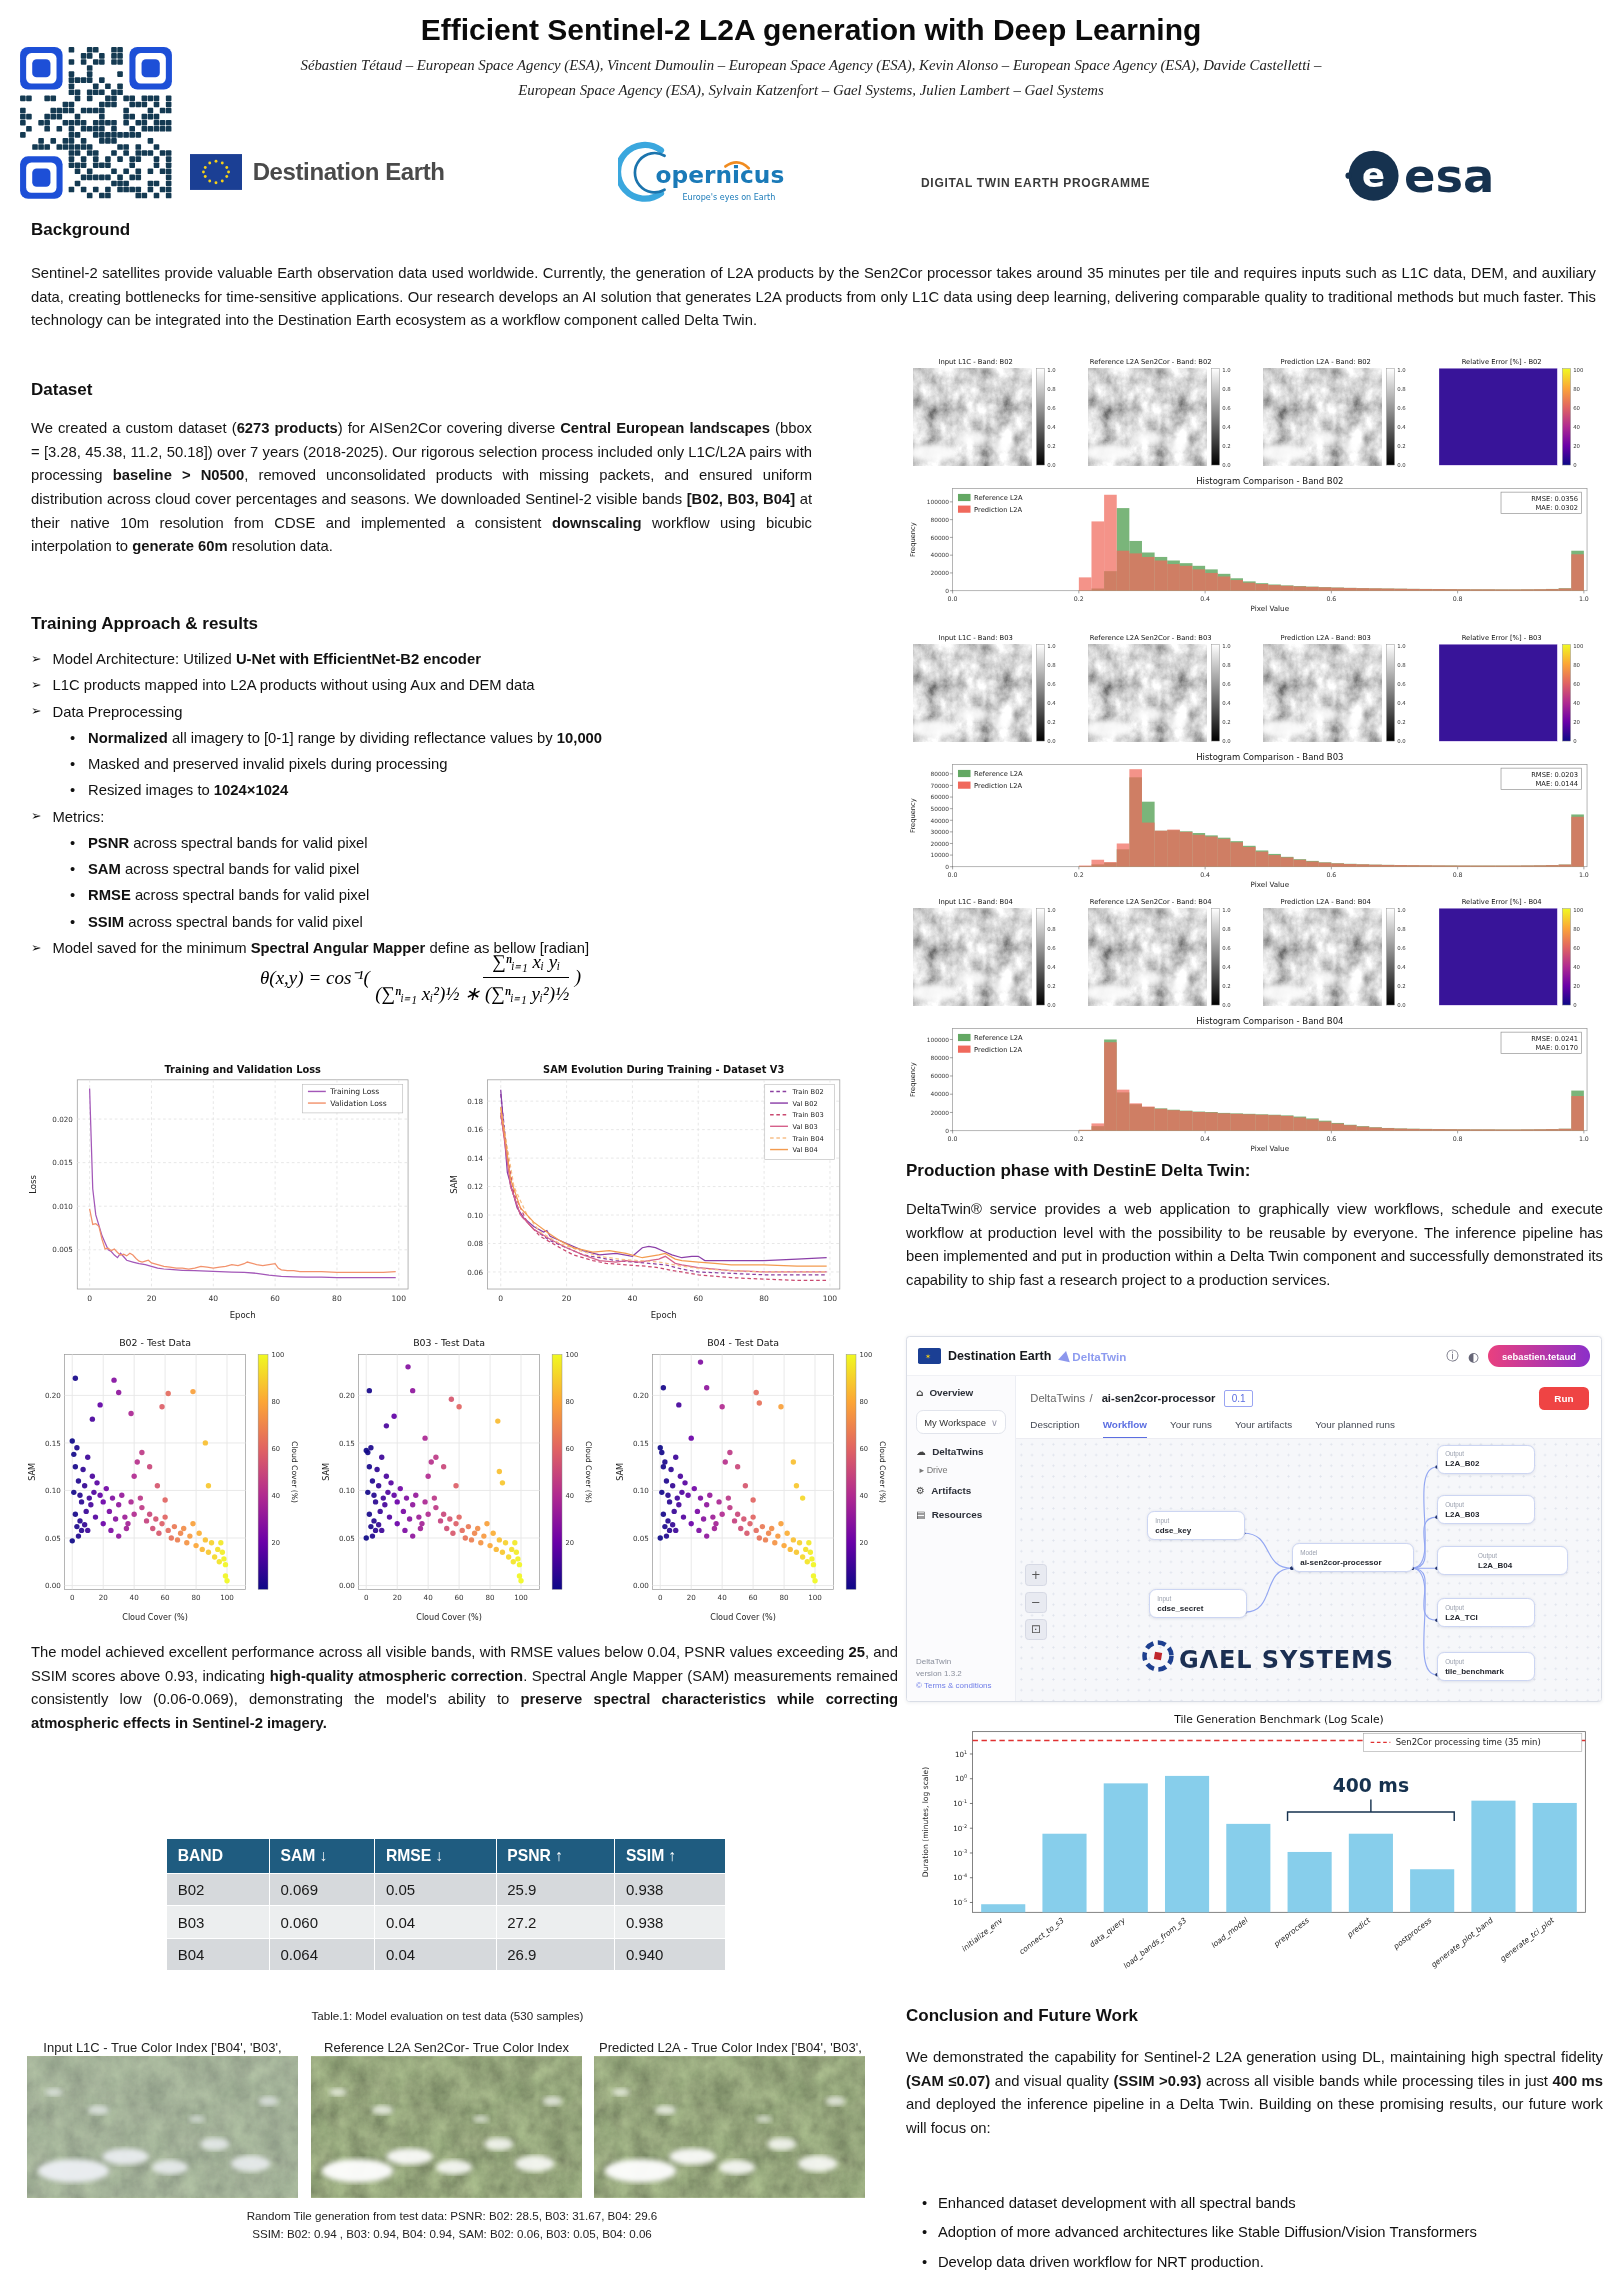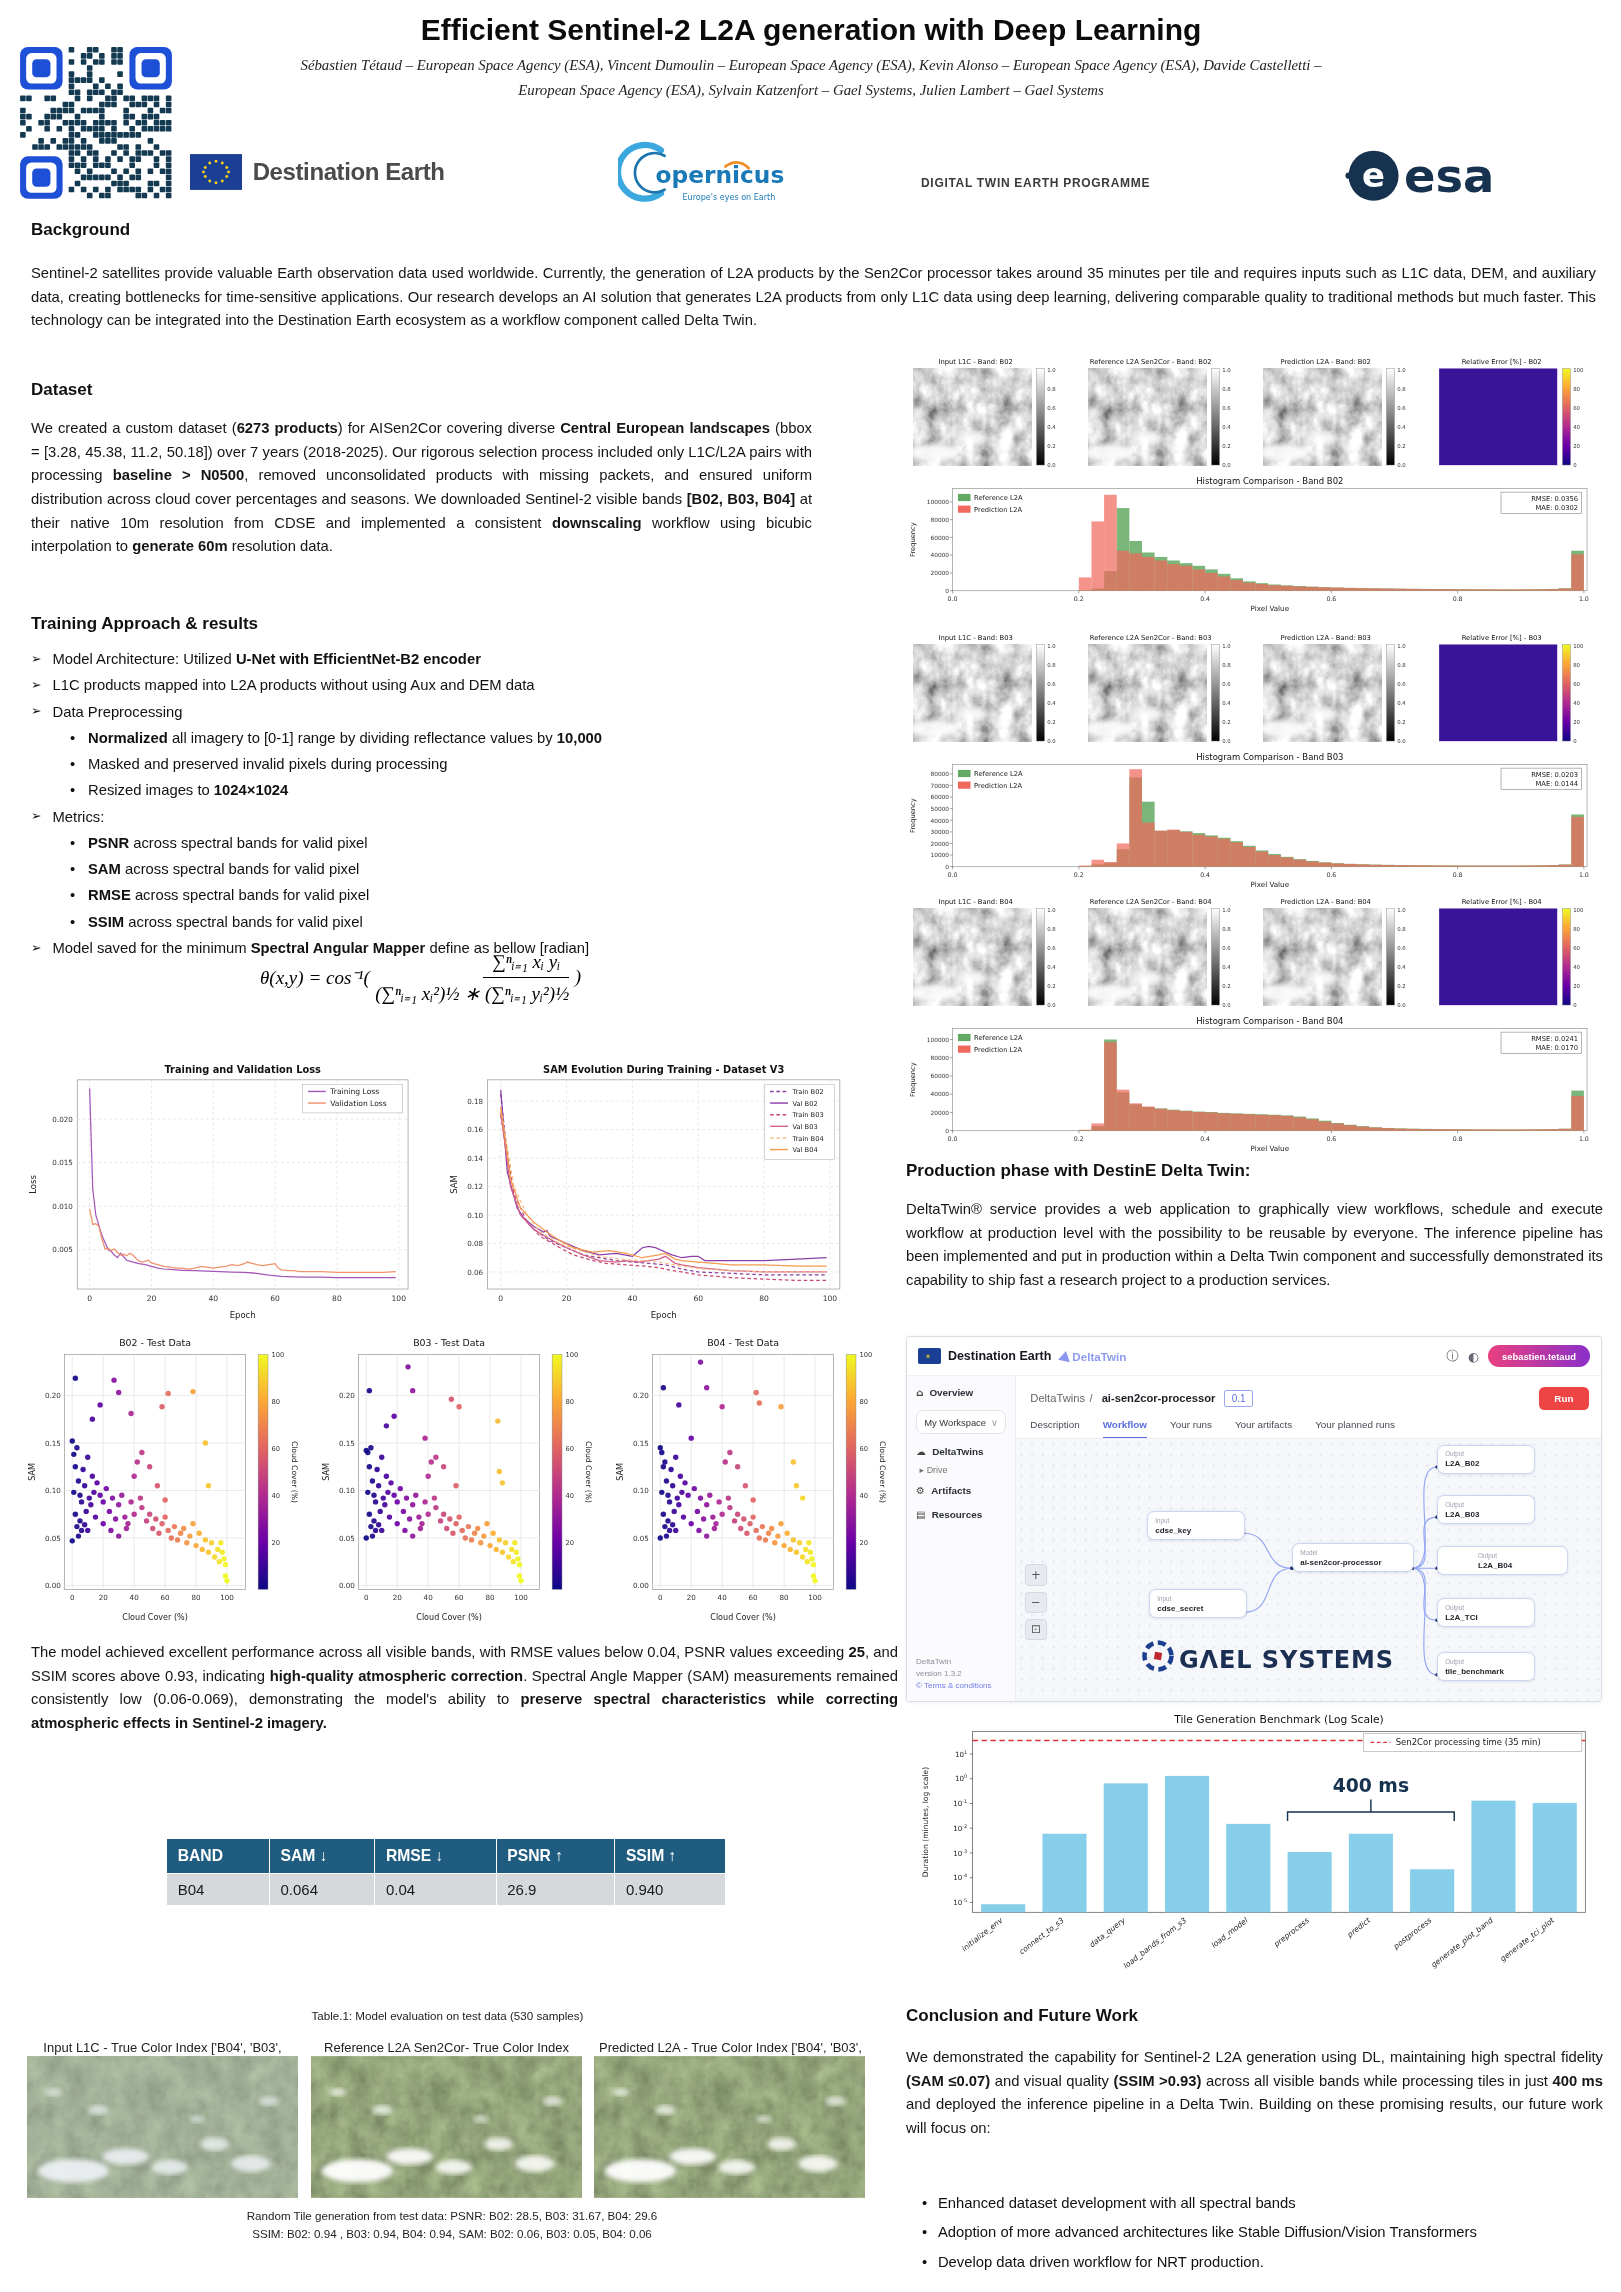--- a/index.html
+++ b/index.html
@@ -934,20 +934,34 @@
   <thead>
       <tr>
         <th>BAND</th>
         <th>SAM  ↓</th>
         <th>RMSE ↓</th>
         <th>PSNR  ↑</th>
         <th>SSIM  ↑</th>
       </tr>
     </thead>
   <tbody>
+      <tr>
+        <td>B02</td>
+        <td>0.069</td>
+        <td>0.05</td>
+        <td>25.9</td>
+        <td>0.938</td>
+      </tr>
+      <tr>
+        <td>B03</td>
+        <td>0.060</td>
+        <td>0.04</td>
+        <td>27.2</td>
+        <td>0.938</td>
+      </tr>
       <tr>
         <td>B04</td>
         <td>0.064</td>
         <td>0.04</td>
         <td>26.9</td>
         <td>0.940</td>
       </tr>
     </tbody>
 </table>
 <div class="abs caption" style="left:134px;top:2009px;width:627px">Table.1: Model evaluation on test data (530 samples)</div>

